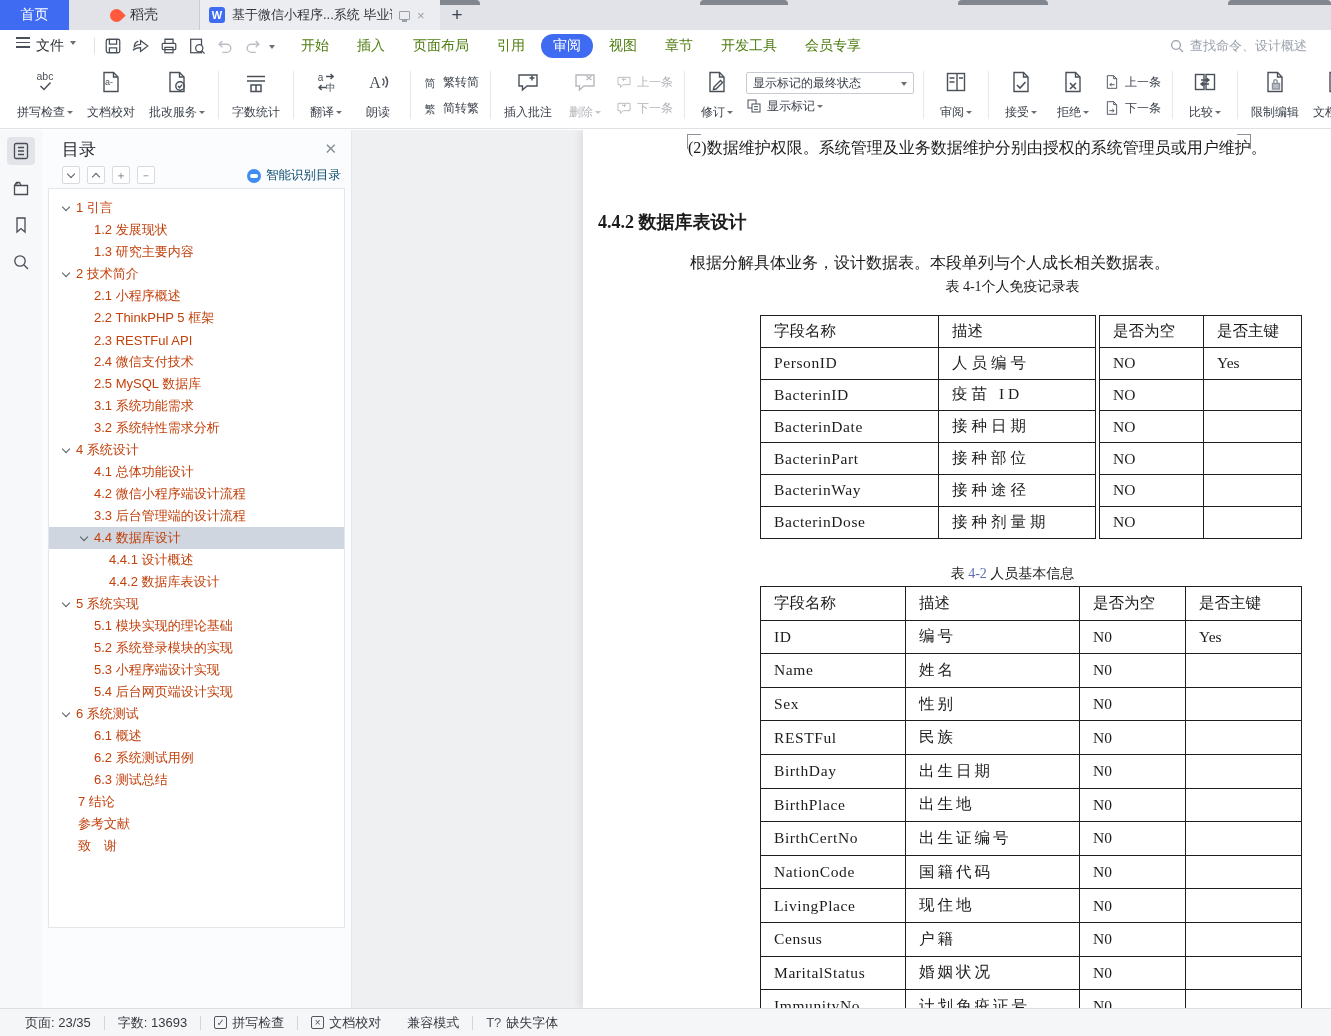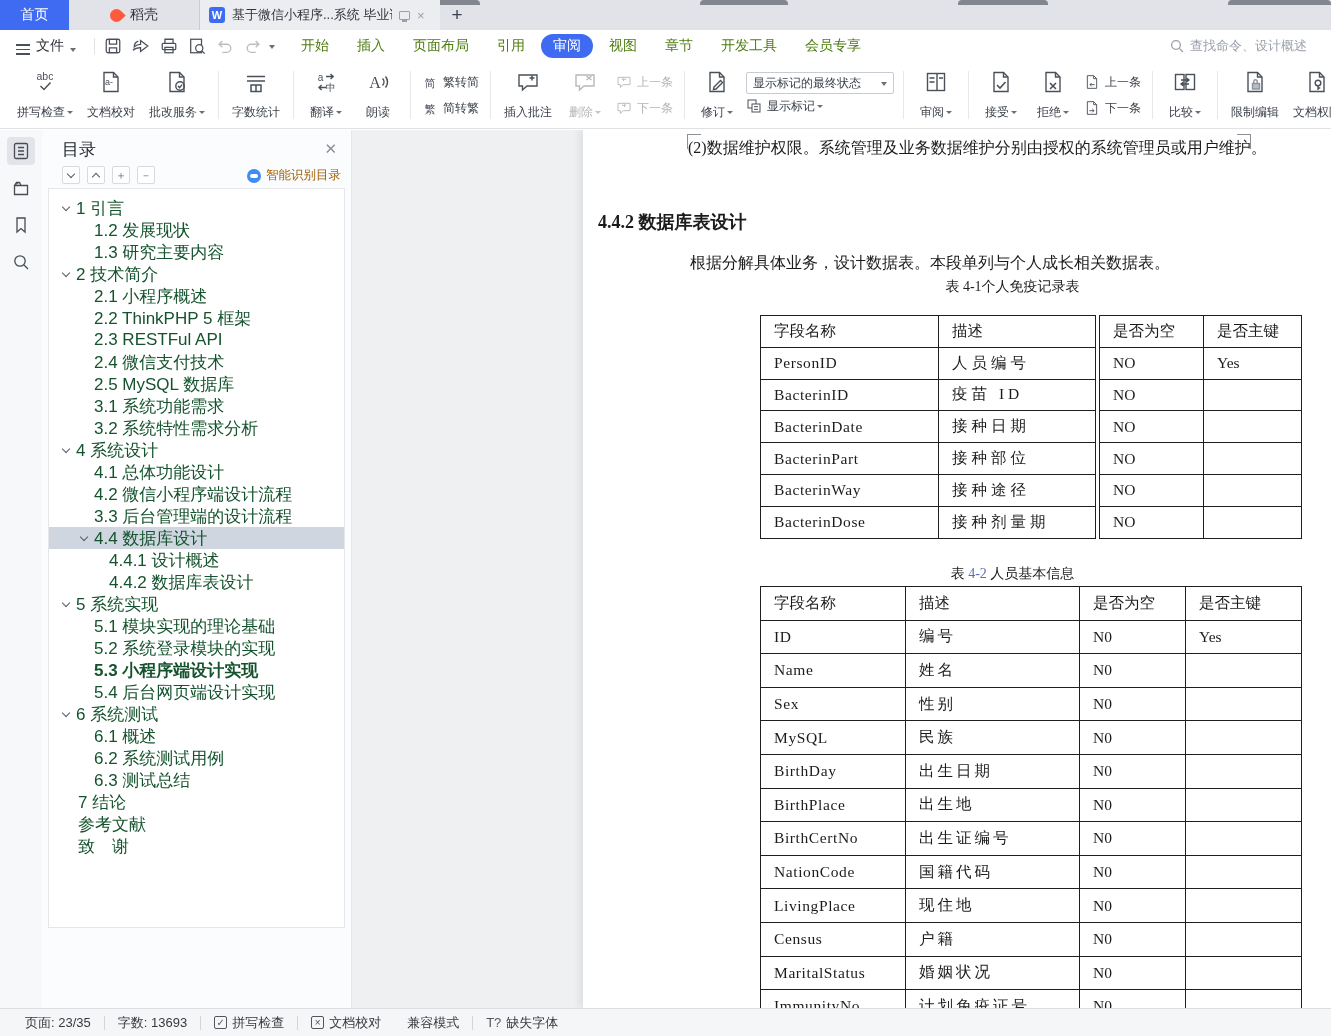--- a/index.html
+++ b/index.html
@@ -13,21 +13,21 @@
   .flame{width:13px;height:13px;background:#ff5a3c;border-radius:50% 0 50% 50%;transform:rotate(45deg)}
   .tab-doc{width:240px;background:#ecedf1;display:flex;align-items:center;padding:0 9px;gap:7px;font-size:13px;color:#33363d;z-index:2}
   .wlogo{width:16px;height:16px;background:#3f6bf2;border-radius:3px;color:#fff;font-size:11px;font-weight:bold;display:flex;align-items:center;justify-content:center;flex:none}
   .tab-doc .title{white-space:nowrap;overflow:hidden;max-width:160px}
   .mini{color:#9aa0a9;font-size:13px;flex:none}
   .screen-ic{width:11px;height:9px;border:1.3px solid #9aa0a9;border-radius:1px;position:relative;flex:none}
   .screen-ic:after{content:"";position:absolute;left:2px;right:2px;bottom:-3px;height:1.3px;background:#9aa0a9}
   .tab-plus{width:34px;display:flex;align-items:center;justify-content:center;font-size:19px;color:#3c4250;z-index:2}
   
   .menubar{position:absolute;top:30px;left:0;width:1331px;height:32px;background:#fff;display:flex;align-items:center;font-size:14px}
-  .filebtn{display:flex;align-items:flex-end;gap:6px;padding:0 12px 0 16px;color:#2c2f36}
+  .filebtn{display:flex;align-items:flex-start;gap:6px;padding:0 12px 0 16px;color:#2c2f36}
   .burger{display:inline-flex;flex-direction:column;gap:3px}
   .burger i{width:14px;height:1.6px;background:#4a505a;display:block}
   .cd{width:0;height:0;border:3.5px solid transparent;border-top:4px solid #6b7077;display:inline-block;margin-top:4px}
   .vdiv{width:1px;height:16px;background:#e1e3e7;margin:0 6px}
   .qicons{display:flex;align-items:center;gap:4px}
   .qbtn{width:24px;height:24px;display:flex;align-items:center;justify-content:center}
   .menu-tabs{display:flex;align-items:center;margin-left:14px;gap:4px}
   .mtab{padding:3px 12px;border-radius:13px;color:#4d7c0f;cursor:default;white-space:nowrap}
   .mtab.active{background:#3f6bf2;color:#fff}
   .searchbox{margin-left:auto;margin-right:24px;display:flex;align-items:center;gap:6px;color:#9aa1ab;font-size:13px}
@@ -35,38 +35,38 @@
   .ribbon{position:absolute;top:62px;left:0;width:1331px;height:67px;background:#fff;border-bottom:1px solid #dfe1e5;display:flex;align-items:stretch;padding:0 4px;overflow:hidden;white-space:nowrap}
   .rgroup{display:flex;align-items:stretch;padding:5px 7px;gap:2px;flex:none}
   .rdiv{width:1px;background:#e6e8ec;margin:9px 0;flex:none}
   .rbig{display:flex;flex-direction:column;align-items:center;justify-content:space-between;padding:3px 6px 5px;min-width:50px}
   .rbig .lbl,.rsm .lbl{font-size:12px;color:#3b414b;display:flex;align-items:center;gap:2px;line-height:1}
   .rbig .cd,.rsm .cd{border-width:3px;border-top-width:3.6px;margin-top:3px;border-top-color:#6b7077}
   .rstack{display:flex;flex-direction:column;justify-content:space-around;padding:2px 4px}
   .rsm{display:flex;align-items:center;gap:5px;font-size:12px;color:#3b414b;height:22px}
   .dis{opacity:.4}
   .revpanel{display:flex;flex-direction:column;justify-content:space-between;padding:5px 2px 6px}
-  .revselect{width:148px;height:22px;border:1px solid #c7cbd2;border-radius:2px;font-size:12px;color:#3b414b;display:flex;align-items:center;padding:0 6px;justify-content:space-between}
+  .revselect{width:168px;height:22px;border:1px solid #c7cbd2;border-radius:2px;font-size:12px;color:#3b414b;display:flex;align-items:center;padding:0 6px;justify-content:space-between}
   
   .iconstrip{position:absolute;top:130px;left:0;width:42px;height:878px;background:#f7f8fa}
   .strip-ic{width:28px;height:28px;margin:7px auto 9px;display:flex;align-items:center;justify-content:center;border-radius:4px}
   .strip-ic.sel{background:#e2e4e9}
   
   .tocpanel{position:absolute;top:130px;left:42px;width:310px;height:878px;background:#fbfcfd;border-right:1px solid #e5e7ea}
   .toc-title{position:absolute;left:20px;top:8px;font-size:17px;color:#22262c}
   .toc-close{position:absolute;right:14px;top:10px;font-size:15px;color:#8a9097}
   .toc-tools{position:absolute;left:20px;top:36px;display:flex;gap:7px}
   .tbtn{width:18px;height:18px;border:1px solid #d7dadf;border-radius:2px;color:#6f747c;display:flex;align-items:center;justify-content:center;font-size:11px;background:#fff}
   .tbtn .tchev{margin-top:-2px}
   .tbtn .up{transform:rotate(-135deg);margin-top:3px}
-  .smart{position:absolute;right:10px;top:37px;display:flex;align-items:center;gap:5px;font-size:12.5px;color:#a16207}
+  .smart{position:absolute;right:10px;top:37px;display:flex;align-items:center;gap:5px;font-size:12.5px;color:#0c4a6e}
   .robot{width:14px;height:14px;border-radius:50%;background:#3f8cf2;position:relative}
   .robot:after{content:"";position:absolute;left:3px;top:5px;width:8px;height:4px;border-radius:2px;background:#fff}
   .tocbox{position:absolute;left:6px;top:58px;width:297px;height:740px;border:1px solid #e4e6e9;background:#fff;overflow:hidden;padding-top:8px}
-  .titem{height:22px;display:flex;align-items:center;font-size:17px;color:#14532d;white-space:nowrap}
+  .titem{height:22px;display:flex;align-items:center;font-size:13px;color:#c2410c;white-space:nowrap}
   .titem.sel{background:#cfd6e0}
   .tchev{width:6px;height:6px;border-right:1.3px solid #565b63;border-bottom:1.3px solid #565b63;transform:rotate(45deg);display:inline-block;flex:none}
   .titem .tchev{margin-right:7px;margin-top:-3px}
   
   .docarea{position:absolute;top:130px;left:352px;width:979px;height:878px;background:#eef0f2;overflow:hidden}
   .page{position:absolute;left:231px;top:0;width:820px;height:878px;background:#fff;box-shadow:-4px 0 7px rgba(0,0,0,.07);overflow:hidden;font-family:"Liberation Serif","DejaVu Serif",serif;color:#1b1b1b}
   .cmark{position:absolute;width:14px;height:15px}
   .cmark.l{border-left:1px solid #8b8f96;border-top:1px solid #8b8f96}
   .cmark.r{border-right:1px solid #8b8f96;border-top:1px solid #8b8f96}
   .para{position:absolute;left:31px;width:686px;font-size:16px;line-height:26px;text-align:justify}
@@ -545,21 +545,21 @@
       <div class="titem" style="padding-left: 14px;">
         <span class="tchev"></span>
         <span>5 系统实现</span>
       </div>
       <div class="titem" style="padding-left: 45px;">
         <span>5.1 模块实现的理论基础</span>
       </div>
       <div class="titem" style="padding-left: 45px;">
         <span>5.2 系统登录模块的实现</span>
       </div>
-      <div class="titem" style="padding-left: 45px; font-weight: bold;">
+      <div class="titem" style="padding-left: 45px;">
         <span>5.3 小程序端设计实现</span>
       </div>
       <div class="titem" style="padding-left: 45px;">
         <span>5.4 后台网页端设计实现</span>
       </div>
       <div class="titem" style="padding-left: 14px;">
         <span class="tchev"></span>
         <span>6 系统测试</span>
       </div>
       <div class="titem" style="padding-left: 45px;">
@@ -693,21 +693,21 @@
               <td class="">N0</td>
               <td class=""></td>
             </tr>
             <tr>
               <td class="en">Sex</td>
               <td class="zhsp2">性别</td>
               <td class="">N0</td>
               <td class=""></td>
             </tr>
             <tr>
-              <td class="en">MySQL</td>
+              <td class="en">RESTFul</td>
               <td class="zhsp2">民族</td>
               <td class="">N0</td>
               <td class=""></td>
             </tr>
             <tr>
               <td class="en">BirthDay</td>
               <td class="zhsp2">出生日期</td>
               <td class="">N0</td>
               <td class=""></td>
             </tr>

